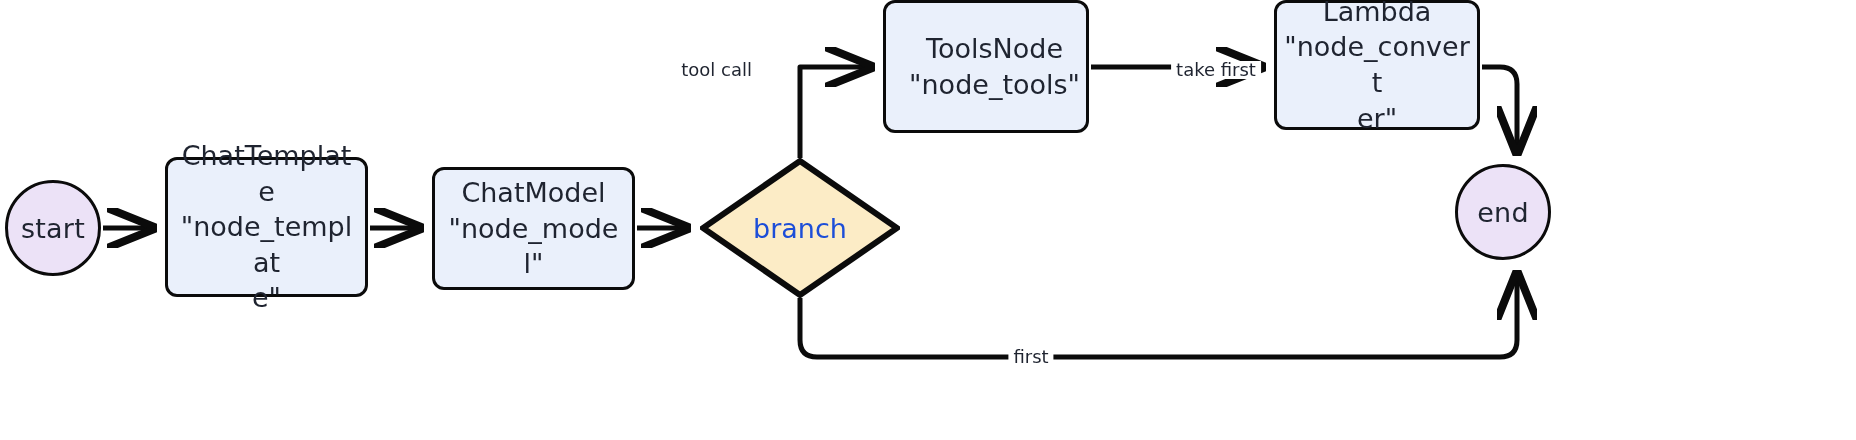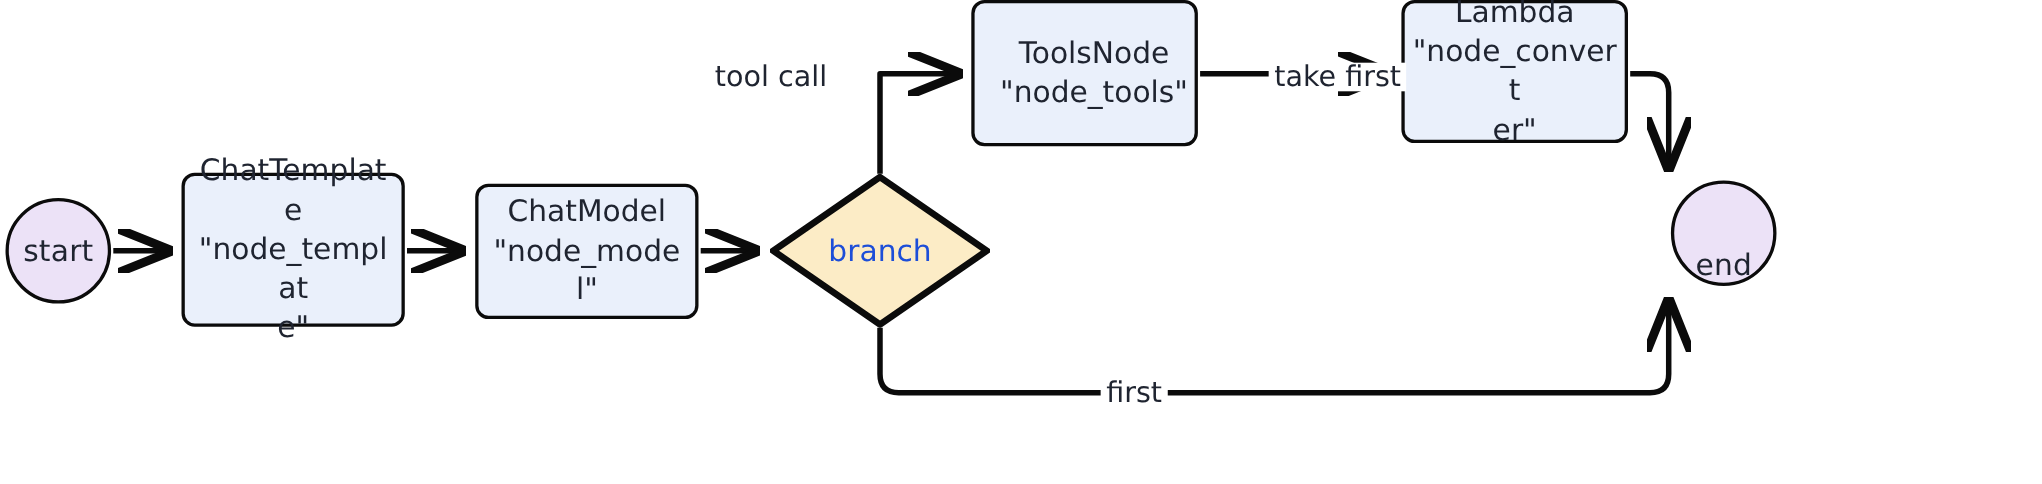--- a/index.html
+++ b/index.html
@@ -67,21 +67,21 @@
     width: 100%;
     height: 100%;
   }
   .node-decision .diamond-label {
     position: relative;
     z-index: 2;
     color: #1d4ed8;
   }
   .edge-label {
     position: absolute;
-    font-size: 26px;
+    font-size: 18px;
     color: #1f2430;
     background: #ffffff;
     white-space: nowrap;
     padding: 0 5px;
     line-height: 1;
   }
 </style>
 </head>
 <body>
 
@@ -146,21 +146,21 @@
   </div>
 
   <div class="node node-box" style="left:1274px; top:0px; width:206px; height:130px;">
     <div>
       <span class="txt">Lambda</span>
       <span class="txt">"node_convert</span>
       <span class="txt">er"</span>
     </div>
   </div>
 
-  <div class="node node-terminal" style="left:1519px; top:164px; width:96px; height:96px;align-items:flex-end;">
+  <div class="node node-terminal" style="left:1455px; top:164px; width:96px; height:96px;">
     <span>end</span>
   </div>
 
   <div class="edge-label" style="left:757px; top:70px; transform:translate(-100%, -50%);">
     <span>tool call</span>
   </div>
 
   <div class="edge-label" style="left:1176px; top:70px; transform:translate(-50%, -50%);margin-left:40px;">
     <span>take first</span>
   </div>

